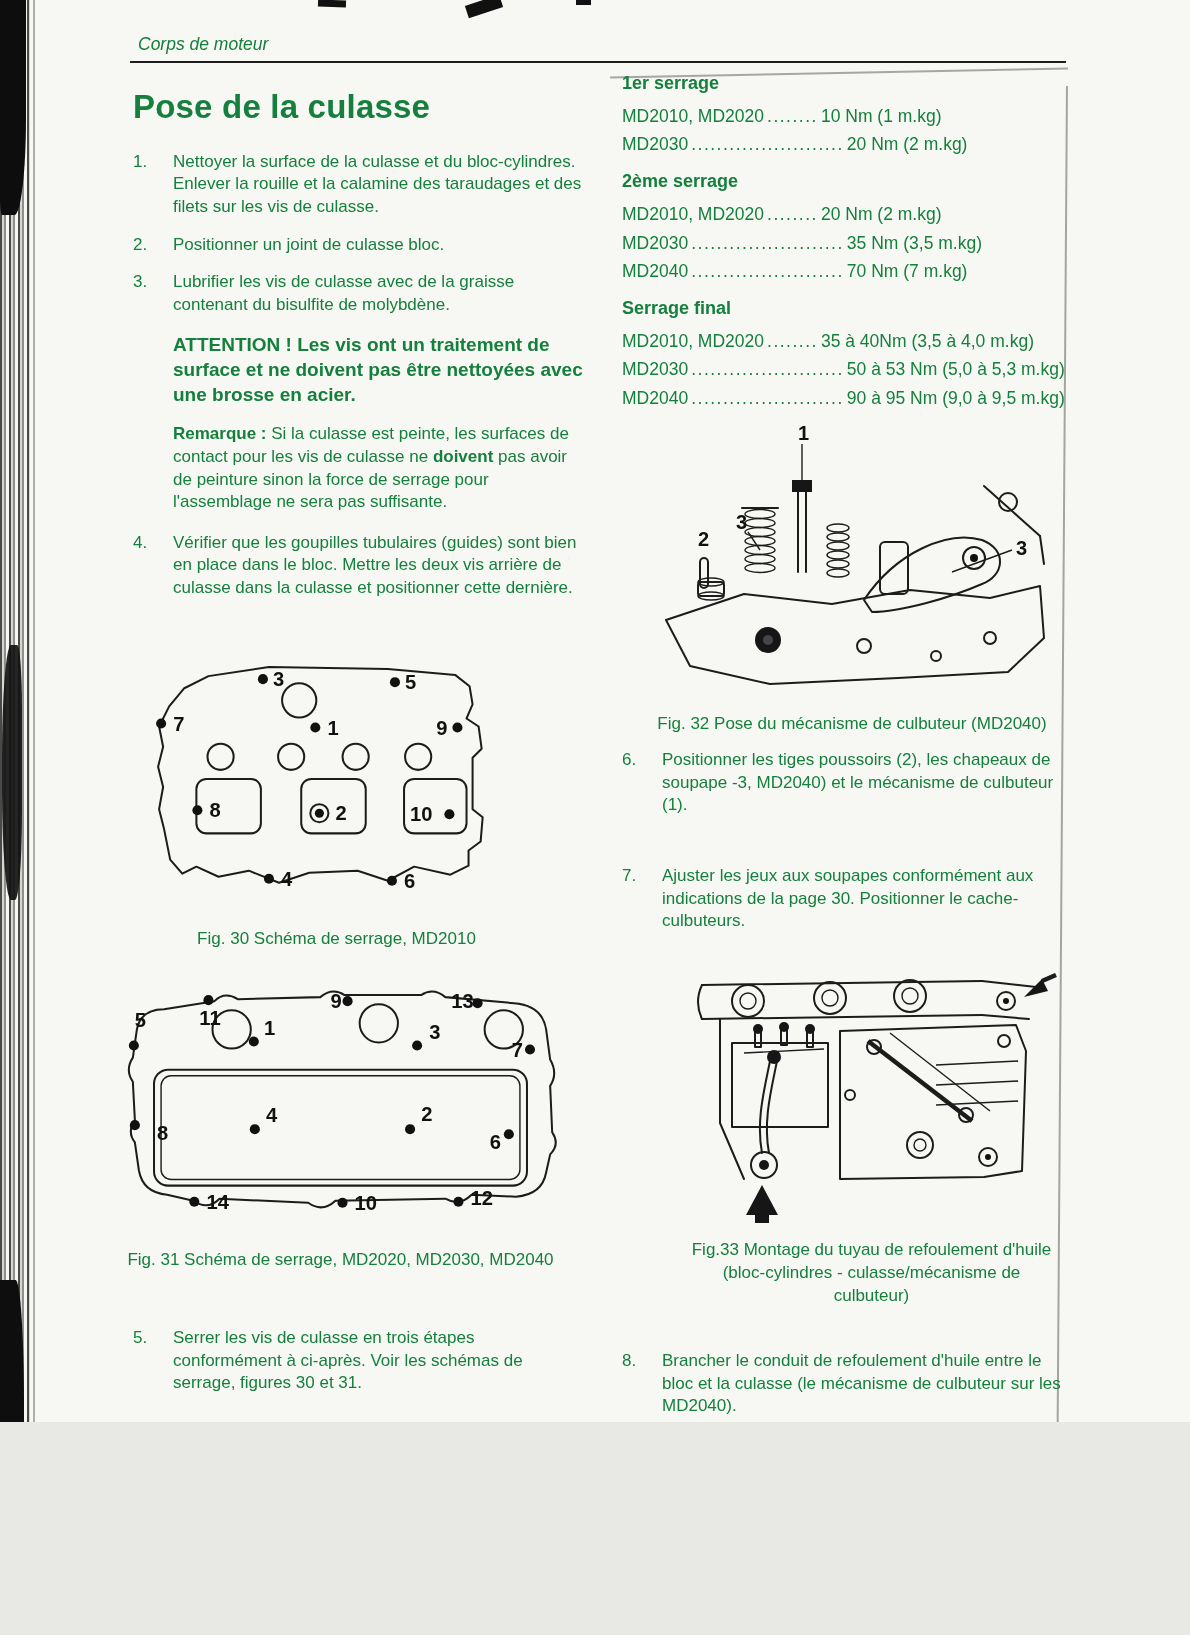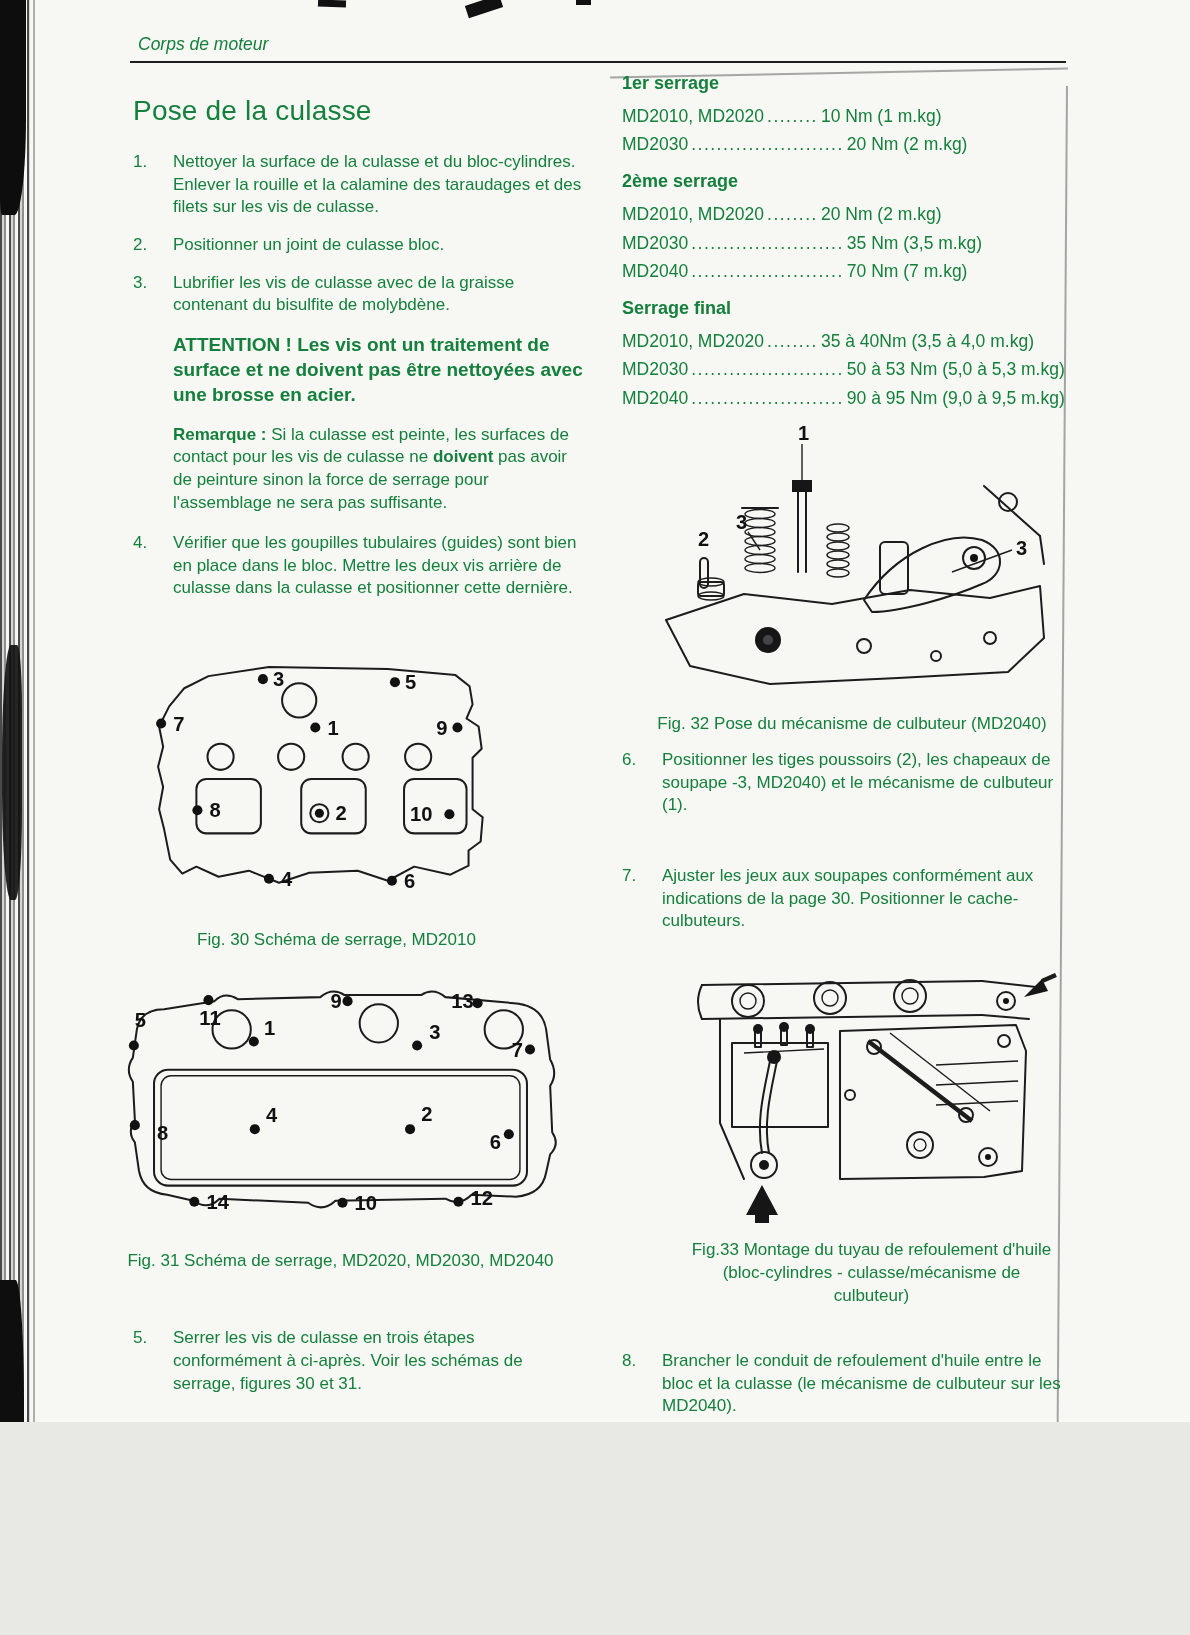--- a/index.html
+++ b/index.html
@@ -21,21 +21,21 @@
   .right-line{left:1061px;top:86px;width:2px;height:1430px;background:#333;opacity:.42;transform:rotate(.4deg);}
   .bottom-bar{left:112px;top:1616px;width:1078px;height:16px;background:#0b0b0b;border-radius:6px 0 0 2px;}
 
   .header-title{position:absolute;left:138px;top:34px;font-style:italic;font-size:17.5px;}
   .header-rule{position:absolute;left:130px;top:61px;width:936px;height:2px;background:#1d1d1d;}
   .page-number{position:absolute;left:107px;top:1626px;font-size:17.5px;}
 
   .col-left{position:absolute;left:133px;top:80px;width:452px;font-size:17px;line-height:1.33;}
   .col-right{position:absolute;left:622px;top:72px;width:448px;font-size:17px;line-height:1.33;}
 
-  .doc-title{font-size:28px;font-weight:normal;margin:12px 0 22px 0;letter-spacing:.2px;}
+  .doc-title{font-size:33px;font-weight:bold;margin:5px 0 22px 0;letter-spacing:.2px;}
   .step{display:flex;margin-bottom:15px;}
   .step-num{width:40px;flex:none;}
   .step-text{flex:1;}
   .attention{font-weight:bold;margin:2px 0 16px 40px;font-size:19px;}
   .remark{margin:0 0 18px 40px;}
   .remark b{font-weight:bold;}
 
   .torque-section{margin-bottom:14px;}
   .torque-heading{font-weight:bold;font-size:18px;margin:0 0 9px 0;}
   .torque-row{font-size:17.5px;margin-bottom:5px;white-space:nowrap;}

